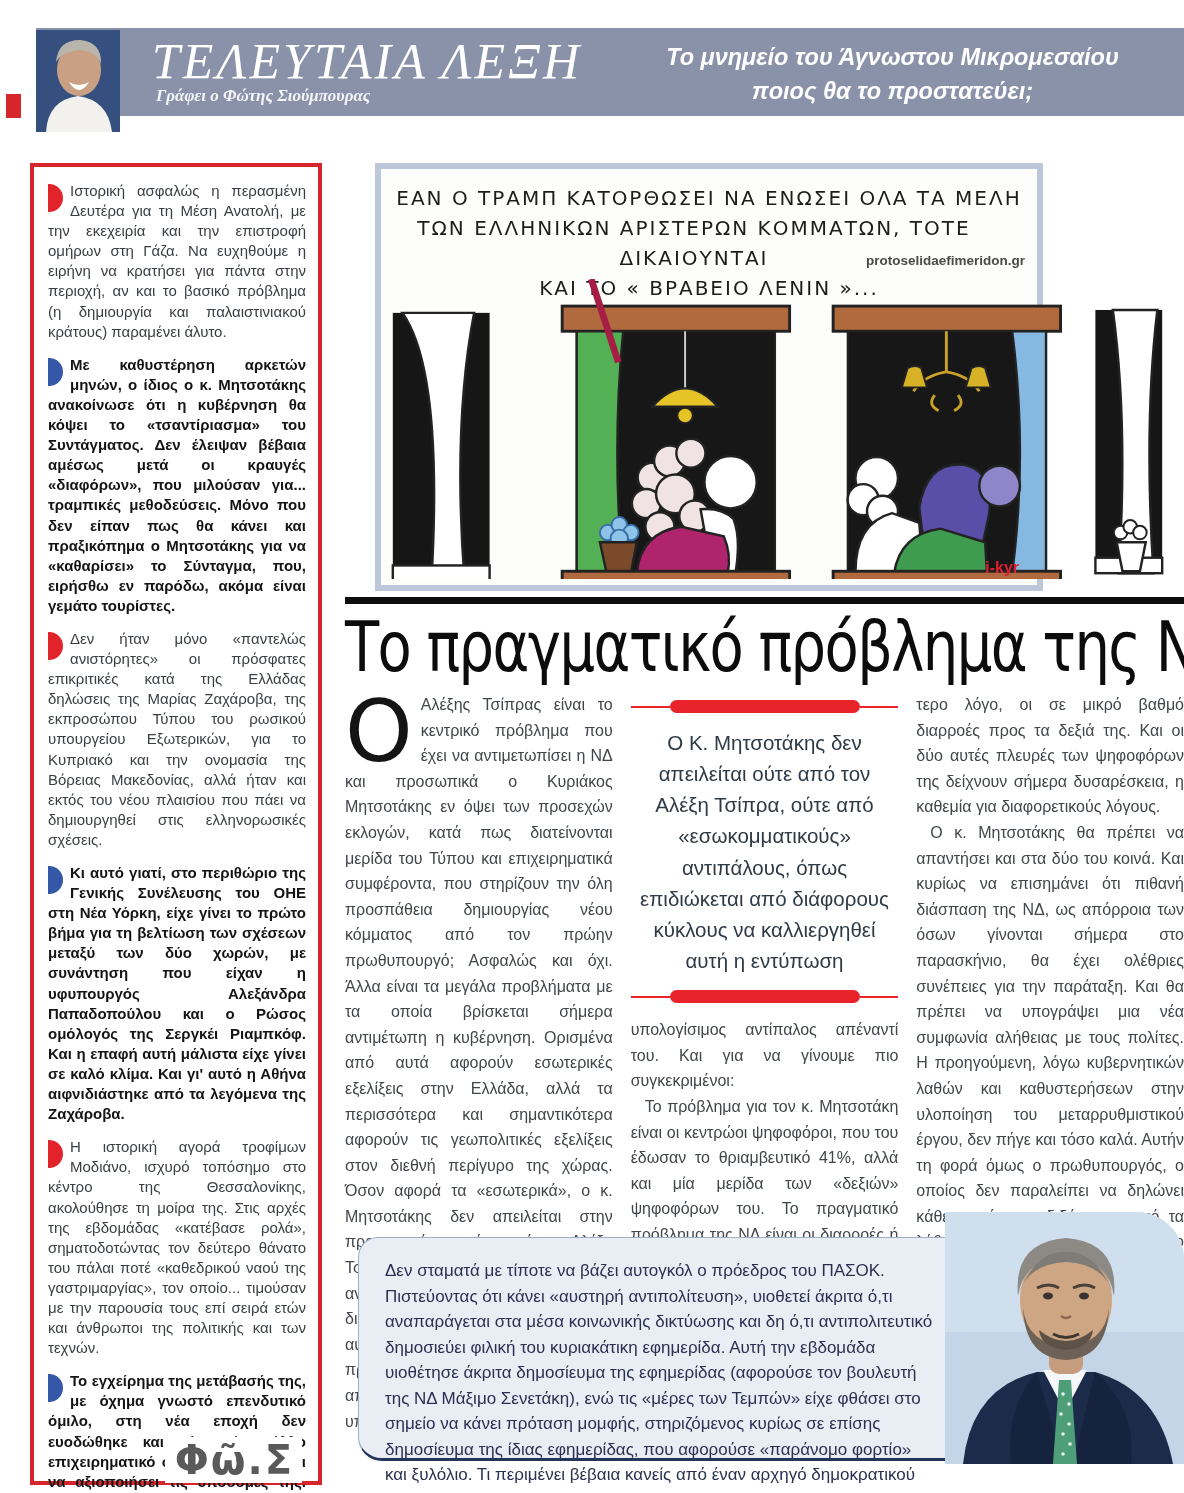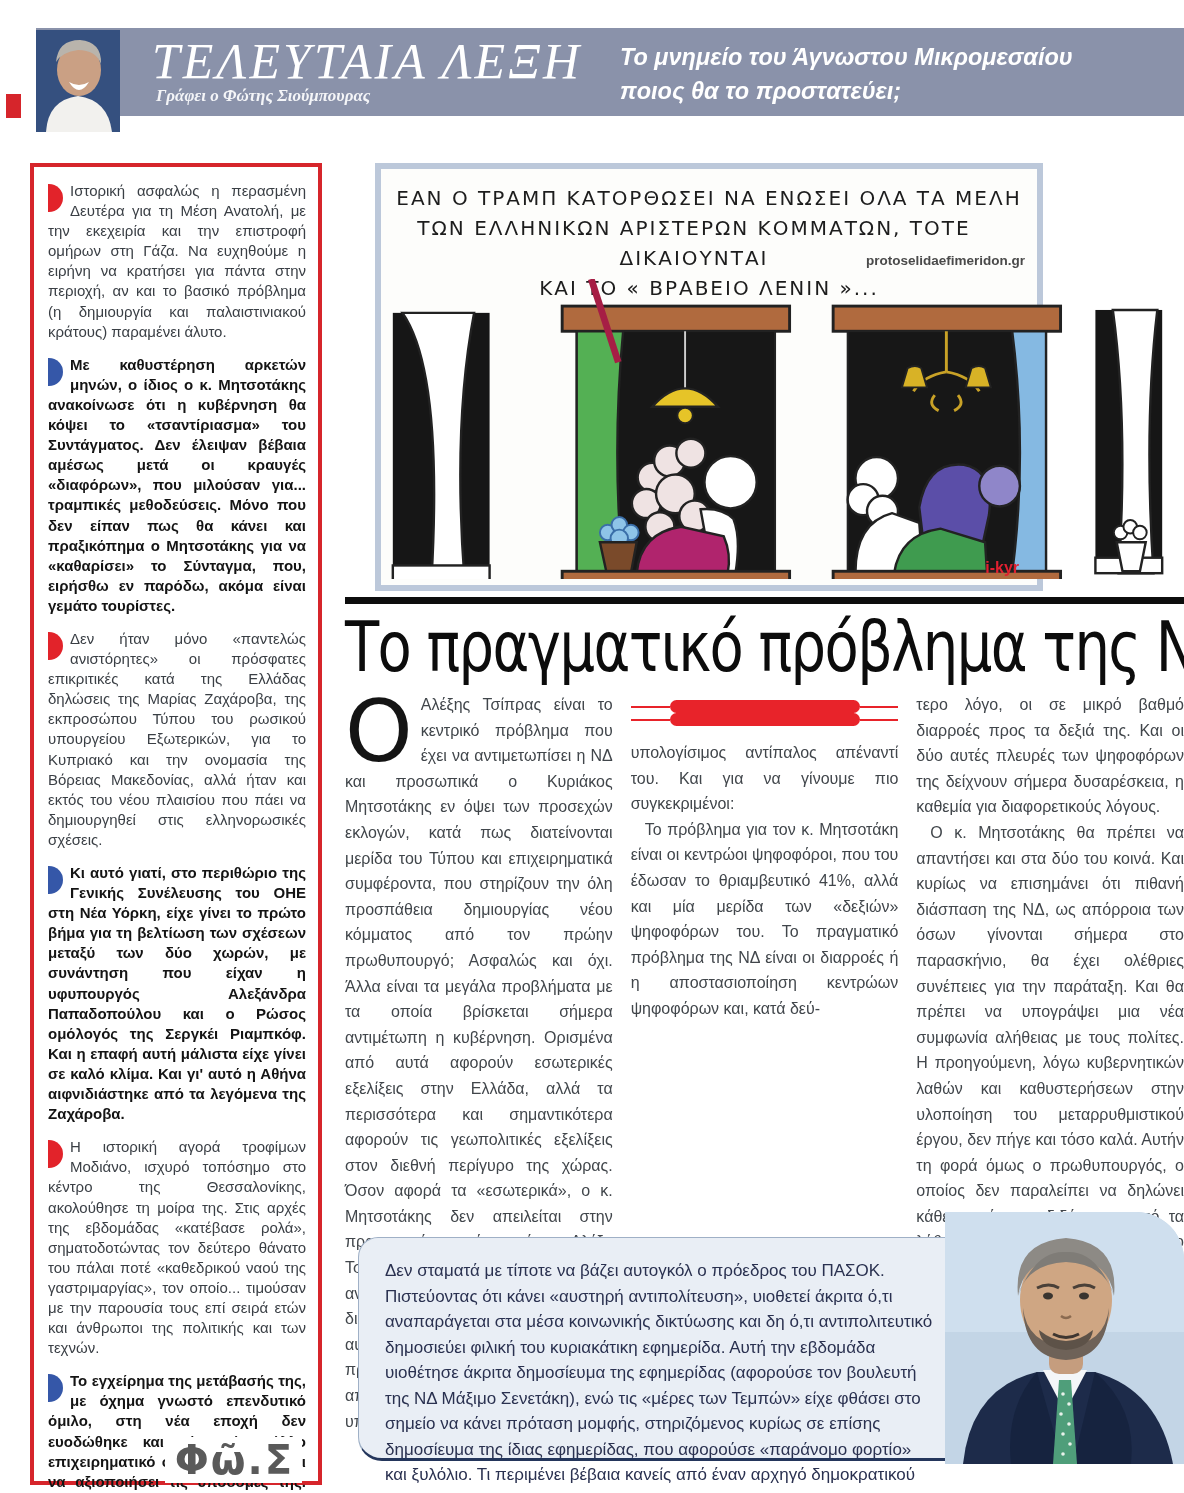--- a/index.html
+++ b/index.html
@@ -5,21 +5,21 @@
   * { margin:0; padding:0; box-sizing:border-box; }
   body { background:#ffffff; font-family:"Liberation Sans", sans-serif; }
   .page { position:relative; width:1184px; height:1493px; background:#ffffff; overflow:hidden; margin:0 auto; }
 
   
   .band { position:absolute; left:36px; top:28px; width:1148px; height:88px; background:#8a92aa; }
   .red-mark { position:absolute; left:6px; top:94px; width:15px; height:24px; background:#d6252b; }
   .author-photo { position:absolute; left:36px; top:30px; width:84px; height:102px; background:#35507f; }
   .header-title { position:absolute; left:152px; top:32px; font-family:"Liberation Serif", serif; font-style:italic; font-size:50px; color:#ffffff; letter-spacing:3px; white-space:nowrap; }
   .header-byline { position:absolute; left:156px; top:86px; font-family:"Liberation Serif", serif; font-style:italic; font-weight:bold; font-size:17px; color:#f4f5f8; }
-  .header-right { position:absolute; left:620px; top:40px; width:545px; color:#ffffff; font-style:italic; font-weight:bold; font-size:23.5px; line-height:1.45; }
+  .header-right { position:absolute; left:620px; top:40px; width:545px; text-align:center; color:#ffffff; font-style:italic; font-weight:bold; font-size:23.5px; line-height:1.45; }
 
   
   .sidebar { position:absolute; left:30px; top:163px; width:292px; height:1322px; border:4px solid #d6252b; background:#fff; padding:14px 12px 10px 14px; }
   .sb-p { font-size:15px; line-height:1.34; text-align:justify; color:#3a3f45; margin-bottom:13px; }
   .sb-p.bold { font-weight:bold; color:#141414; }
   .bullet { float:left; width:15px; height:28px; margin:3px 7px 0 0; border-radius:0 14px 14px 0; }
   .bullet.red { background:#e2232a; }
   .bullet.blue { background:#3557a8; }
   .sb-signature { position:absolute; right:16px; bottom:-2px; background:#ffffff; padding:0 8px 0 10px; font-size:40px; font-weight:bold; color:#5a5a5a; letter-spacing:2px; font-family:"DejaVu Sans", sans-serif; }
 
@@ -176,20 +176,21 @@
     <div class="col">
       <span class="dropcap">Ο</span><span>Αλέξης Τσίπρας είναι το κεντρικό πρόβλημα που έχει να αντιμετωπίσει η ΝΔ και προσωπικά ο Κυριάκος Μητσοτάκης εν όψει των προσεχών εκλογών, κατά πως διατείνονται μερίδα του Τύπου και επιχειρηματικά συμφέροντα, που στηρίζουν την όλη προσπάθεια δημιουργίας νέου κόμματος από τον πρώην πρωθυπουργό; Ασφαλώς και όχι. Άλλα είναι τα μεγάλα προβλήματα με τα οποία βρίσκεται σήμερα αντιμέτωπη η κυβέρνηση. Ορισμένα από αυτά αφορούν εσωτερικές εξελίξεις στην Ελλάδα, αλλά τα περισσότερα και σημαντικότερα αφορούν τις γεωπολιτικές εξελίξεις στον διεθνή περίγυρο της χώρας. Όσον αφορά τα «εσωτερικά», ο κ. Μητσοτάκης δεν απειλείται στην πραγματικότητα ούτε από τον Αλέξη Τσίπρα, ούτε από «εσωκομματικούς» αντιπάλους, όπως επιδιώκεται από διάφορους κύκλους να καλλιεργηθεί αυτή η εντύπωση. Ο μόνος κίνδυνος προέρχεται από τον ίδιο, και μάλιστα από τη στιγμή που δεν φαίνεται να υπάρχει αυτήν τη στιγμή</span>
     </div>
     <div class="col">
       <div class="pullquote">
         <div class="q-bar">
             <div class="line"></div>
             <div class="pill"></div>
             <div class="line"></div>
           </div>
+        <div class="q-text">Ο Κ. Μητσοτάκης δεν απειλείται ούτε από τον Αλέξη Τσίπρα, ούτε από «εσωκομματικούς» αντιπάλους, όπως επιδιώκεται από διάφορους κύκλους να καλλιεργηθεί αυτή η εντύπωση</div>
         <div class="q-bar">
             <div class="line"></div>
             <div class="pill"></div>
             <div class="line"></div>
           </div>
       </div>
       <div>υπολογίσιμος αντίπαλος απέναντί του. Και για να γίνουμε πιο συγκεκριμένοι:</div>
       <div class="indent">Το πρόβλημα για τον κ. Μητσοτάκη είναι οι κεντρώοι ψηφοφόροι, που του έδωσαν το θριαμβευτικό 41%, αλλά και μία μερίδα των «δεξιών» ψηφοφόρων του. Το πραγματικό πρόβλημα της ΝΔ είναι οι διαρροές ή η αποστασιοποίηση κεντρώων ψηφοφόρων και, κατά δεύ-</div>
     </div>
     <div class="col">

